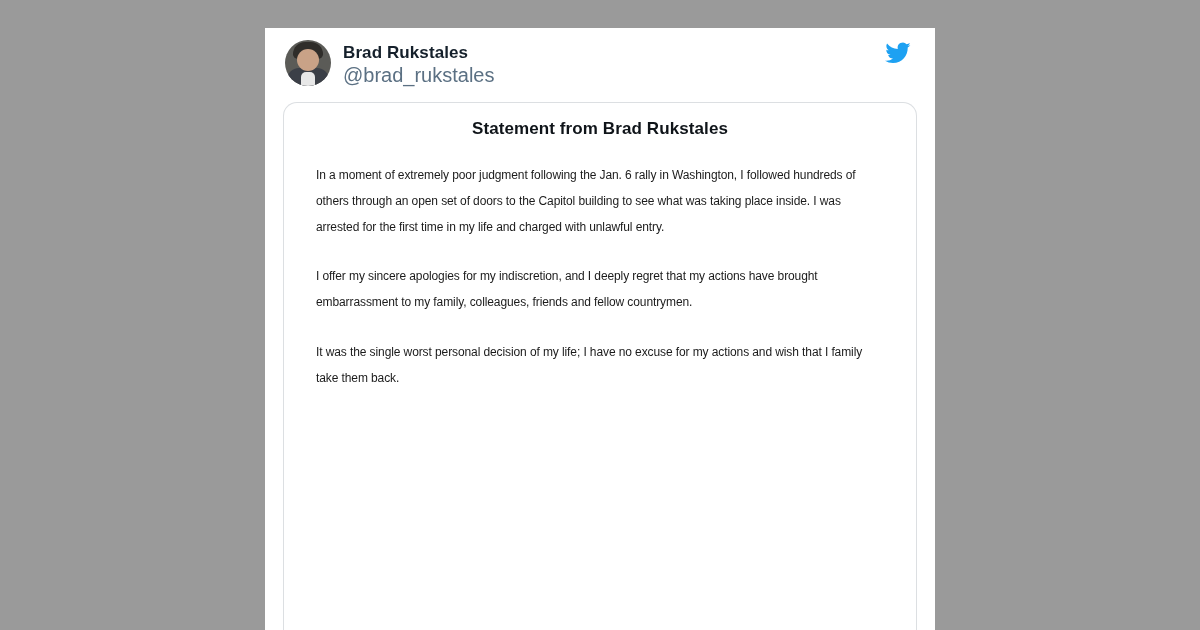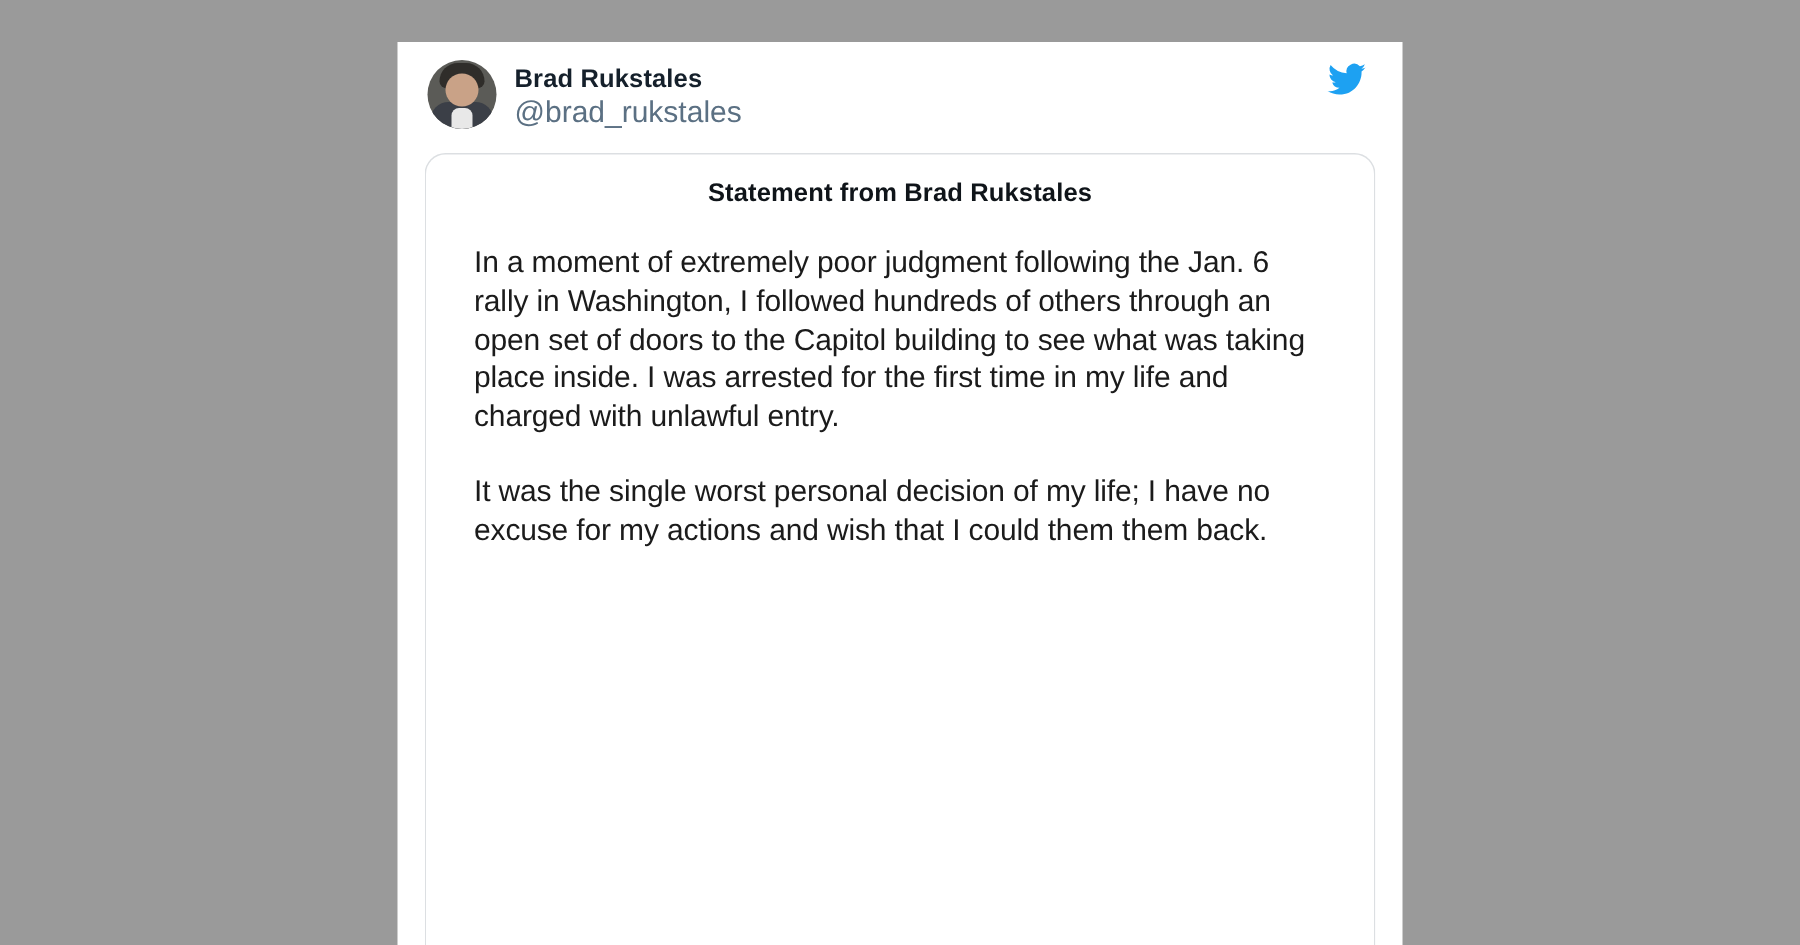--- a/index.html
+++ b/index.html
@@ -134,21 +134,21 @@
   .statement-title {
     text-align: center;
     font-size: 17px;
     font-weight: bold;
     color: #0f1419;
     margin-bottom: 24px;
     letter-spacing: 0.1px;
   }
 
   .statement-para {
-    font-size: 20px;
+    font-size: 12px;
     line-height: 25.8px;
     color: #1b1b1b;
     margin: 0 0 24px 0;
     letter-spacing: -0.1px;
   }
   .statement-para:last-child {
     margin-bottom: 0;
   }
 </style>
 </head>
@@ -178,18 +178,19 @@
         </svg>
       </div>
     </div>
 
     <div class="statement-box">
       <div class="statement-title">Statement from Brad Rukstales</div>
 
       <p class="statement-para">In a moment of extremely poor judgment following the Jan. 6 rally in Washington, I followed hundreds of others through an open set of doors to the Capitol building to see what was taking place inside. I was arrested for the first time in my life and charged with unlawful entry.</p>
 
 
+      <p class="statement-para">I offer my sincere apologies for my indiscretion, and I deeply regret that my actions have brought embarrassment to my family, colleagues, friends and fellow countrymen.</p>
 
-      <p class="statement-para">It was the single worst personal decision of my life; I have no excuse for my actions and wish that I could them them back.</p>
+      <p class="statement-para">It was the single worst personal decision of my life; I have no excuse for my actions and wish that I family take them back.</p>
     </div>
 
   </div>
 </div>
 
 </body></html>

